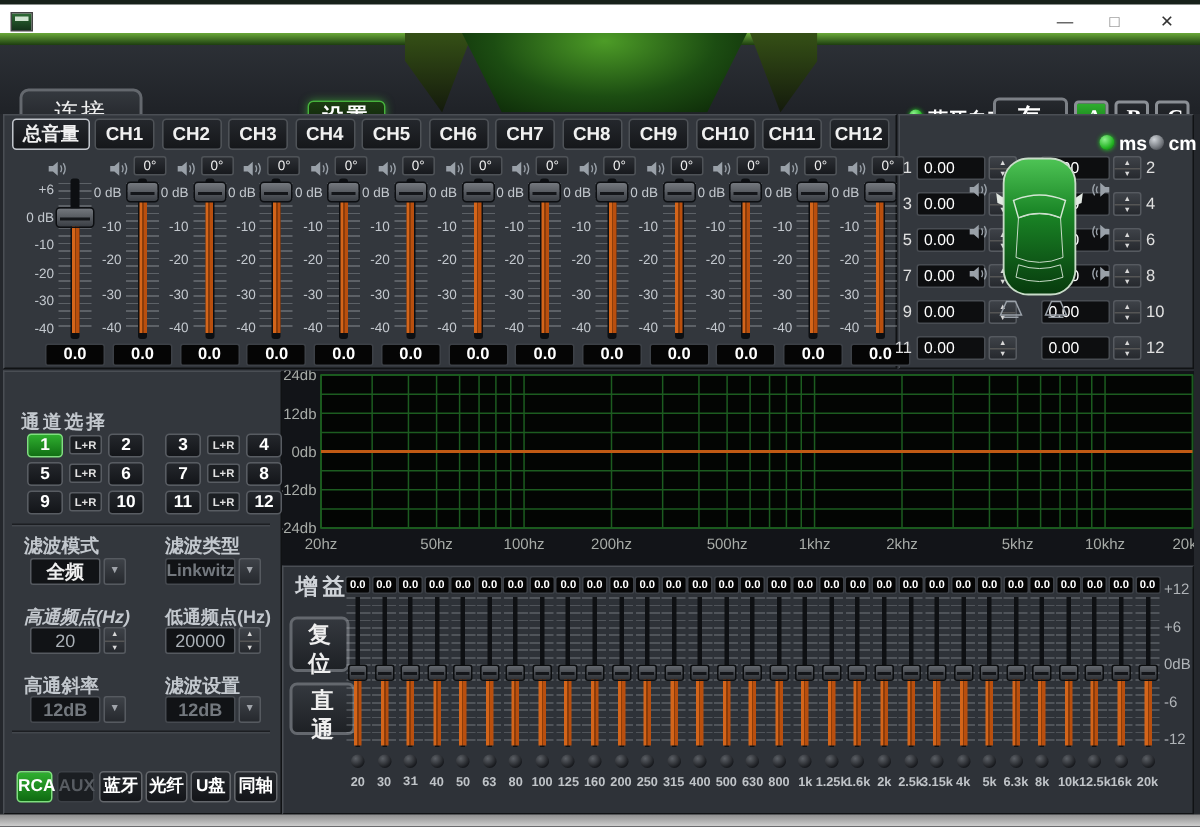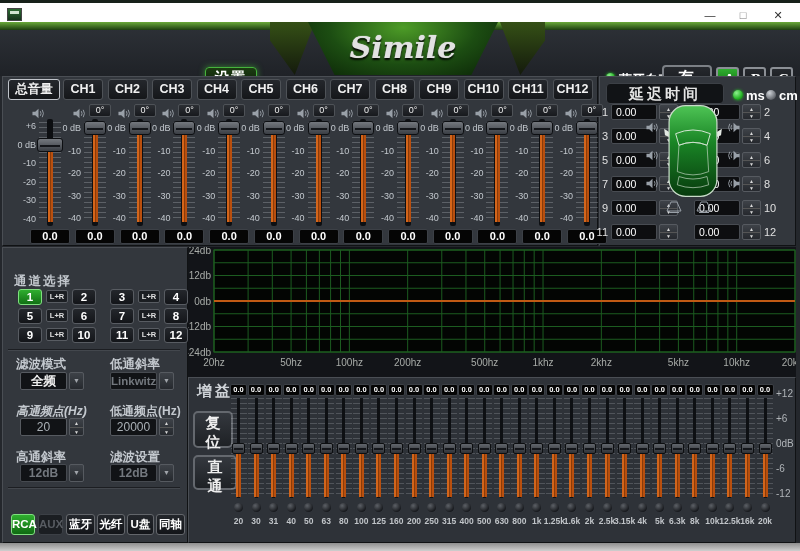--- a/index.html
+++ b/index.html
@@ -39,21 +39,21 @@
     <button class="winbtn" style="left:698px;">—</button>
     <button class="winbtn" style="left:731px;color:#777;">□</button>
     <button class="winbtn" style="left:766px;">✕</button>
   </div>
 
   <div class="header">
     <div class="greenband"></div>
     <div class="logowingL"></div>
     <div class="logowingR"></div>
     <div class="logoplate"></div>
-    <div class="logotext">Simile</div>
+    <button class="btn connect">连接</button>
     <div class="settings">设置</div>
     <div class="led" style="left:606px;top:51px;"></div>
     <div class="btlabel">蓝牙自动</div>
     <button class="store">存储</button>
     <div id="presets" style="position: static;"></div>
   <button class="preset" style="left: 716px; background: linear-gradient(rgb(47, 174, 47), rgb(15, 107, 18));">A</button>
       <button class="preset" style="left: 743px; background: linear-gradient(rgb(38, 41, 46), rgb(20, 22, 25));">B</button>
       <button class="preset" style="left: 770px; background: linear-gradient(rgb(38, 41, 46), rgb(20, 22, 25));">C</button>
     </div>
 
@@ -308,21 +308,20 @@
       <div style="position: absolute; left: 530.92px; top: 190.5px; width: 42px; text-align: right; font-size: 9px; color: rgb(195, 200, 206);">-30</div>
       <div style="position: absolute; left: 530.92px; top: 213px; width: 42px; text-align: right; font-size: 9px; color: rgb(195, 200, 206);">-40</div>
       <div style="position: absolute; left: 583.92px; top: 119px; width: 6px; height: 107px; background: rgb(13, 15, 18); border-radius: 2px;"></div>
       <div style="position: absolute; left: 584.42px; top: 132px; width: 5px; height: 90px; background: linear-gradient(90deg, rgb(212, 101, 26) 0px, rgb(212, 101, 26) 2px, rgb(138, 60, 10) 2px, rgb(138, 60, 10) 3px, rgb(185, 79, 14) 3px, rgb(185, 79, 14) 5px);"></div>
       <div style="position: absolute; left: 575.92px; top: 121px; width: 22px; height: 14px; background: linear-gradient(rgb(116, 120, 126), rgb(58, 62, 68)); border: 1px solid rgb(13, 15, 18); border-radius: 3px;">
         <div style="position: absolute; left: 2px; top: 6px; right: 2px; height: 2px; background: rgb(20, 22, 26);"></div>
       </div>
       <div class="valuebox" style="position: absolute; left: 566.92px; top: 229px; width: 40px; height: 15px; font-size: 11px; line-height: 13px;">0.0</div>
     </div>
 
-  <div class="abs" style="left:606px;top:83px;width:118px;height:21px;background:#111316;border:1px solid #3c4046;border-radius:4px;text-align:center;line-height:19px;font-size:15px;font-weight:bold;color:#e4e4e4;letter-spacing:3px;">延迟时间</div>
   <div class="led" style="left:733px;top:90px;width:10px;height:10px;"></div>
   <div class="abs" style="left:746px;top:88px;font-size:13px;font-weight:bold;color:#fff;">ms</div>
   <div class="abs" style="left:766px;top:90px;width:10px;height:10px;border-radius:50%;background:radial-gradient(circle at 35% 30%,#cfd3d8,#71757b 60%,#2c2f34);"></div>
   <div class="abs" style="left:779px;top:88px;font-size:13px;font-weight:bold;color:#fff;">cm</div>
   <div id="delayrows">
       <div style="position: absolute; left: 594px; top: 106px; width: 14px; text-align: right; font-size: 11px; color: rgb(224, 224, 224);">1</div>
       <div style="position: absolute; left: 611px; top: 104px; width: 46px; height: 16px; background: rgb(13, 14, 16); border: 1px solid rgb(72, 76, 82); border-radius: 2px; color: rgb(255, 255, 255); font-size: 10.5px; line-height: 14px; padding-left: 4px;">0.00</div>
       <div style="position: absolute; left: 659px; top: 104px; width: 19px; height: 16px; background: linear-gradient(rgb(62, 66, 72), rgb(38, 41, 46)); border: 1px solid rgb(86, 90, 96); border-radius: 2px; text-align: center;">
         <div style="position: absolute; left: 0px; top: 0px; width: 17px; height: 7px; font-size: 5px; color: rgb(216, 216, 216); line-height: 8px;">▲</div>
         <div style="position: absolute; left: 0px; top: 7px; width: 17px; height: 7px; font-size: 5px; color: rgb(216, 216, 216); line-height: 7px; border-top: 1px solid rgb(85, 85, 85);">▼</div>
@@ -469,21 +468,21 @@
       <div style="position: absolute; left: 164px; top: 308px; width: 24px; height: 16px; border-radius: 3px; font-size: 11.5px; font-weight: bold; text-align: center; line-height: 15px; color: rgb(255, 255, 255); background: linear-gradient(rgb(36, 39, 44), rgb(19, 21, 25)); border: 1px solid rgb(88, 92, 98);">8</div>
       <div style="position: absolute; left: 18px; top: 327px; width: 24px; height: 16px; border-radius: 3px; font-size: 11.5px; font-weight: bold; text-align: center; line-height: 15px; color: rgb(255, 255, 255); background: linear-gradient(rgb(36, 39, 44), rgb(19, 21, 25)); border: 1px solid rgb(88, 92, 98);">9</div>
       <div style="position: absolute; left: 46px; top: 328px; width: 22px; height: 13px; background: rgb(27, 30, 34); border: 1px solid rgb(88, 92, 98); border-radius: 2px; font-size: 7.5px; font-weight: bold; color: rgb(224, 224, 224); text-align: center; line-height: 12px;">L+R</div>
       <div style="position: absolute; left: 72px; top: 327px; width: 24px; height: 16px; border-radius: 3px; font-size: 11.5px; font-weight: bold; text-align: center; line-height: 15px; color: rgb(255, 255, 255); background: linear-gradient(rgb(36, 39, 44), rgb(19, 21, 25)); border: 1px solid rgb(88, 92, 98);">10</div>
       <div style="position: absolute; left: 110px; top: 327px; width: 24px; height: 16px; border-radius: 3px; font-size: 11.5px; font-weight: bold; text-align: center; line-height: 15px; color: rgb(255, 255, 255); background: linear-gradient(rgb(36, 39, 44), rgb(19, 21, 25)); border: 1px solid rgb(88, 92, 98);">11</div>
       <div style="position: absolute; left: 138px; top: 328px; width: 22px; height: 13px; background: rgb(27, 30, 34); border: 1px solid rgb(88, 92, 98); border-radius: 2px; font-size: 7.5px; font-weight: bold; color: rgb(224, 224, 224); text-align: center; line-height: 12px;">L+R</div>
       <div style="position: absolute; left: 164px; top: 327px; width: 24px; height: 16px; border-radius: 3px; font-size: 11.5px; font-weight: bold; text-align: center; line-height: 15px; color: rgb(255, 255, 255); background: linear-gradient(rgb(36, 39, 44), rgb(19, 21, 25)); border: 1px solid rgb(88, 92, 98);">12</div>
     </div>
   <div class="abs" style="left:8px;top:349px;width:172px;border-top:1px solid #1c1e22;border-bottom:1px solid #43474d;"></div>
   <div class="smalllabel" style="left:16px;top:356px;font-size:12.5px;">滤波模式</div>
-  <div class="smalllabel" style="left:110px;top:356px;font-size:12.5px;">低通斜率</div>
+  <div class="smalllabel" style="left:110px;top:356px;font-size:12.5px;">滤波类型</div>
   <div class="abs" style="left:20px;top:372px;width:47px;height:18px;background:#111316;border:1px solid #565a60;border-radius:2px;color:#f0f0f0;font-size:12.5px;font-weight:bold;text-align:center;line-height:16px;">全频</div>
   <div class="abs" style="left:69px;top:372px;width:15px;height:18px;background:linear-gradient(#3e4248,#26292e);border:1px solid #565a60;border-radius:2px;color:#a0a4aa;font-size:7px;text-align:center;line-height:16px;">▼</div>
   <div class="abs" style="left:110px;top:372px;width:47px;height:18px;background:#111316;border:1px solid #464a50;border-radius:2px;color:#73787e;font-size:11.5px;font-weight:bold;text-align:center;line-height:16px;">Linkwitz</div>
   <div class="abs" style="left:159px;top:372px;width:15px;height:18px;background:linear-gradient(#3e4248,#26292e);border:1px solid #565a60;border-radius:2px;color:#a0a4aa;font-size:7px;text-align:center;line-height:16px;">▼</div>
   <div class="smalllabel" style="left:16px;top:403px;font-size:12px;font-style:italic;">高通频点(Hz)</div>
   <div class="smalllabel" style="left:110px;top:403px;font-size:12px;">低通频点(Hz)</div>
   <div class="abs" style="left:20px;top:418px;width:47px;height:18px;background:#111316;border:1px solid #565a60;border-radius:2px;color:#aab0b6;font-size:12px;text-align:center;line-height:16px;">20</div>
   <div class="abs" style="left:110px;top:418px;width:47px;height:18px;background:#111316;border:1px solid #565a60;border-radius:2px;color:#aab0b6;font-size:12px;text-align:center;line-height:16px;">20000</div>
   <div id="freqspinners">
       <div style="position: absolute; left: 69px; top: 418px; width: 15px; height: 18px; background: linear-gradient(rgb(62, 66, 72), rgb(38, 41, 46)); border: 1px solid rgb(86, 90, 96); border-radius: 2px;">
@@ -592,21 +591,21 @@
       <div style="position: absolute; left: 251.55px; top: 503px; width: 9px; height: 9px; border-radius: 50%; background: radial-gradient(circle at 35% 30%, rgb(92, 96, 102), rgb(21, 23, 27) 75%);"></div>
       <div style="position: absolute; left: 241.05px; top: 516px; width: 30px; text-align: center; font-size: 8.5px; font-weight: bold; color: rgb(192, 196, 200);">30</div>
       <div class="valuebox" style="position: absolute; left: 265.1px; top: 384px; width: 17px; height: 12px; font-size: 7.5px; line-height: 10px;">0.0</div>
       <div style="position: absolute; left: 265.6px; top: 398px; width: 16px; height: 100px; background: repeating-linear-gradient(rgba(200, 205, 210, 0.22) 0px, rgba(200, 205, 210, 0.22) 1px, transparent 1px, transparent 5px);"></div>
       <div style="position: absolute; left: 272.1px; top: 398px; width: 3px; height: 100px; background: rgb(14, 16, 19);"></div>
       <div style="position: absolute; left: 271.1px; top: 452px; width: 5px; height: 45px; background: linear-gradient(90deg, rgb(212, 101, 26) 0px, rgb(212, 101, 26) 2px, rgb(138, 60, 10) 2px, rgb(138, 60, 10) 3px, rgb(185, 79, 14) 3px, rgb(185, 79, 14) 5px);"></div>
       <div style="position: absolute; left: 267.1px; top: 443px; width: 13px; height: 11px; background: linear-gradient(rgb(98, 102, 108), rgb(46, 49, 54)); border: 1px solid rgb(12, 14, 16); border-radius: 2px;">
         <div style="position: absolute; left: 1px; top: 4px; right: 1px; height: 2px; background: rgb(20, 22, 26);"></div>
       </div>
       <div style="position: absolute; left: 269.1px; top: 503px; width: 9px; height: 9px; border-radius: 50%; background: radial-gradient(circle at 35% 30%, rgb(92, 96, 102), rgb(21, 23, 27) 75%);"></div>
-      <div style="position: absolute; left: 258.6px; top: 516px; width: 30px; text-align: center; font-size: 8.5px; font-weight: bold; color: rgb(192, 196, 200);">31</div>
+      <div style="position: absolute; left: 258.6px; top: 516px; width: 30px; text-align: center; font-size: 8.5px; font-weight: bold; color: rgb(192, 196, 200); font-family: Liberation Mono, monospace;">31</div>
       <div class="valuebox" style="position: absolute; left: 282.65px; top: 384px; width: 17px; height: 12px; font-size: 7.5px; line-height: 10px;">0.0</div>
       <div style="position: absolute; left: 283.15px; top: 398px; width: 16px; height: 100px; background: repeating-linear-gradient(rgba(200, 205, 210, 0.22) 0px, rgba(200, 205, 210, 0.22) 1px, transparent 1px, transparent 5px);"></div>
       <div style="position: absolute; left: 289.65px; top: 398px; width: 3px; height: 100px; background: rgb(14, 16, 19);"></div>
       <div style="position: absolute; left: 288.65px; top: 452px; width: 5px; height: 45px; background: linear-gradient(90deg, rgb(212, 101, 26) 0px, rgb(212, 101, 26) 2px, rgb(138, 60, 10) 2px, rgb(138, 60, 10) 3px, rgb(185, 79, 14) 3px, rgb(185, 79, 14) 5px);"></div>
       <div style="position: absolute; left: 284.65px; top: 443px; width: 13px; height: 11px; background: linear-gradient(rgb(98, 102, 108), rgb(46, 49, 54)); border: 1px solid rgb(12, 14, 16); border-radius: 2px;">
         <div style="position: absolute; left: 1px; top: 4px; right: 1px; height: 2px; background: rgb(20, 22, 26);"></div>
       </div>
       <div style="position: absolute; left: 286.65px; top: 503px; width: 9px; height: 9px; border-radius: 50%; background: radial-gradient(circle at 35% 30%, rgb(92, 96, 102), rgb(21, 23, 27) 75%);"></div>
       <div style="position: absolute; left: 276.15px; top: 516px; width: 30px; text-align: center; font-size: 8.5px; font-weight: bold; color: rgb(192, 196, 200);">40</div>
       <div class="valuebox" style="position: absolute; left: 300.2px; top: 384px; width: 17px; height: 12px; font-size: 7.5px; line-height: 10px;">0.0</div>

